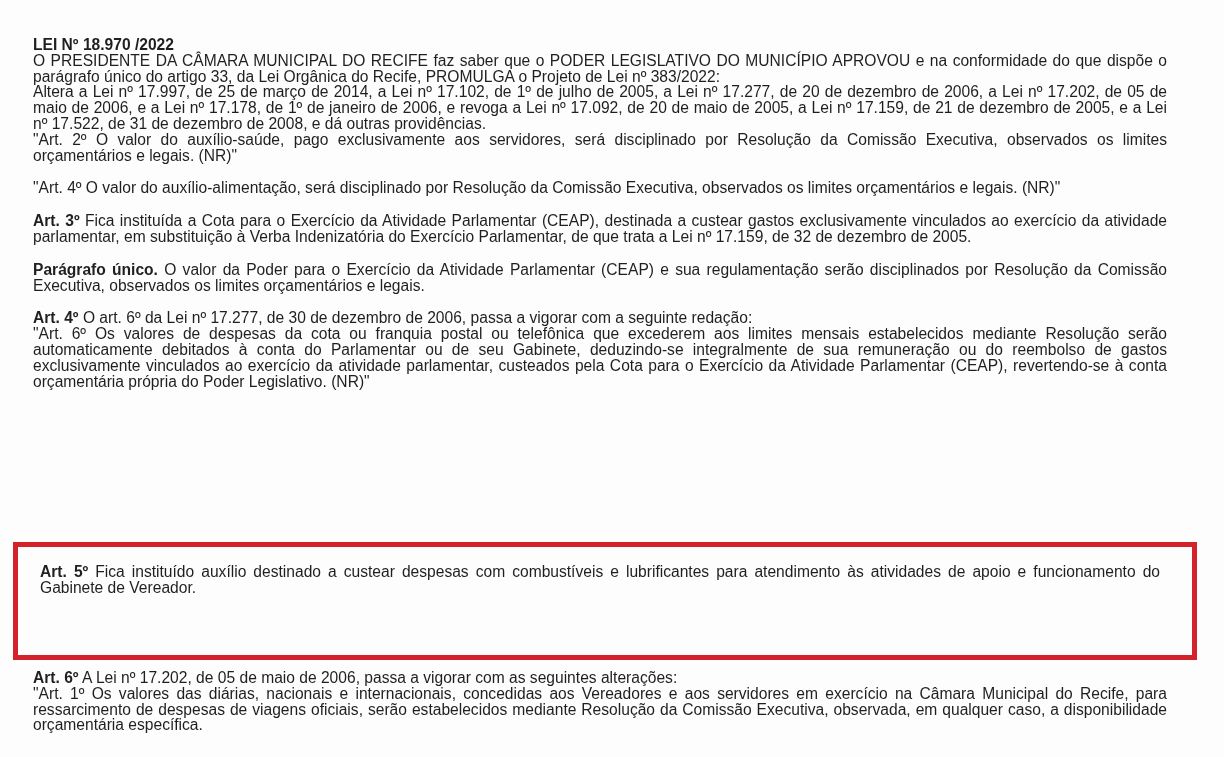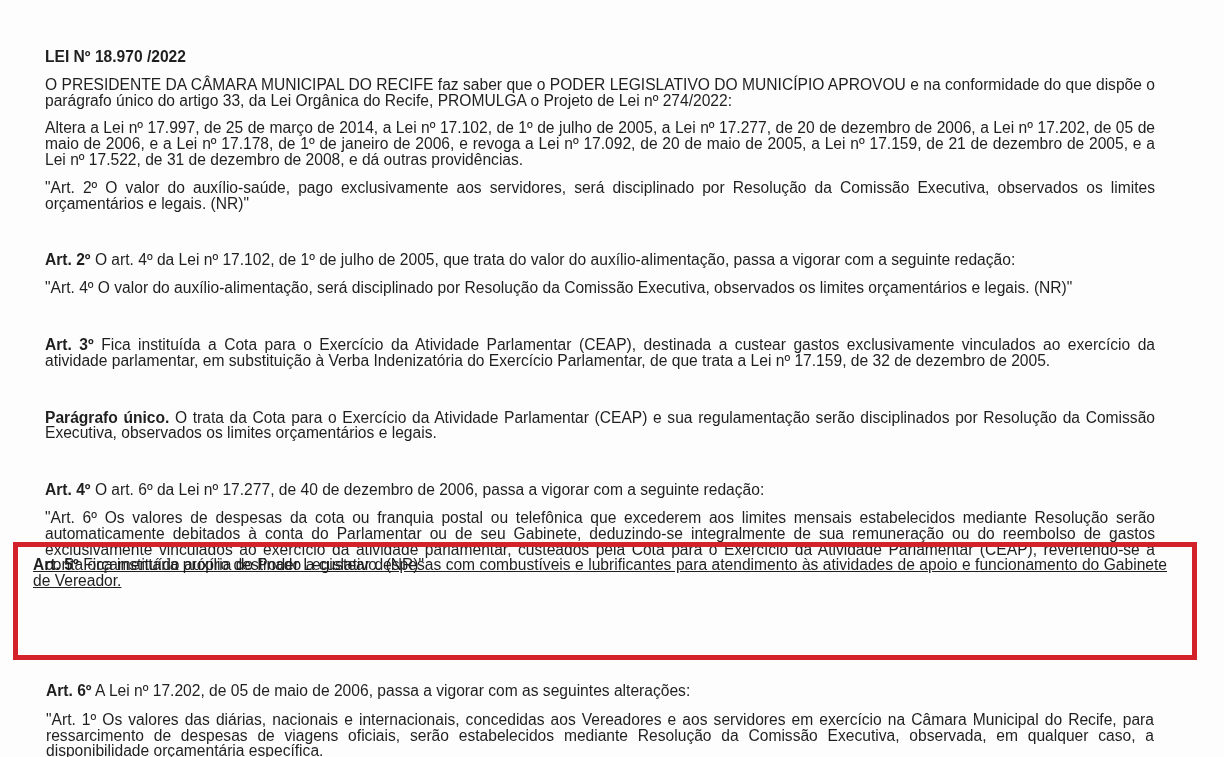--- a/index.html
+++ b/index.html
@@ -8,60 +8,59 @@
     background: #fdfdfd;
     font-family: "Liberation Sans", sans-serif;
     color: #1f1f1f;
     position: relative;
   }
   .doc {
     position: absolute; left: 33px; top: 37px; width: 1134px;
     font-size: 15.6px; line-height: 15.8px;
     font-stretch: condensed;
   }
-  .doc p { margin: 12px; text-align: justify; text-align-last: left; }
+  .doc p { margin: 0; text-align: justify; text-align-last: left; }
   .doc .gap { height: 17px; }
   .title { font-weight: bold; }
   .b { font-weight: bold; }
   .highlight-box {
     position: absolute; left: 13px; top: 542px; width: 1174px; height: 108px;
     border: 5px solid #d3222a; box-sizing: content-box;
   }
   .hl-text {
     position: absolute; left: 33px; top: 557px; width: 1134px;
     font-size: 15.6px; line-height: 15.8px;
   }
-  .hl-text p { margin: 0; text-align: justify; text-align-last: left; text-decoration: underline; }
+  .hl-text p { margin: 7px; text-align: justify; text-align-last: left; }
   .bottom {
     position: absolute; left: 33px; top: 670px; width: 1134px;
     font-size: 15.6px; line-height: 15.8px;
   }
-  .bottom p { margin: 13px; text-align: justify; text-align-last: left; }
+  .bottom p { margin: 0; text-align: justify; text-align-last: left; }
 </style>
 </head>
 <body>
 
 <div class="doc">
   <p class="title">LEI Nº 18.970 /2022</p>
-  <p>O PRESIDENTE DA CÂMARA MUNICIPAL DO RECIFE faz saber que o PODER LEGISLATIVO DO MUNICÍPIO APROVOU e na conformidade do que dispõe o parágrafo único do artigo 33, da Lei Orgânica do Recife, PROMULGA o Projeto de Lei nº 274/2022:</p>
+  <p>O PRESIDENTE DA CÂMARA MUNICIPAL DO RECIFE faz saber que o PODER LEGISLATIVO DO MUNICÍPIO APROVOU e na conformidade do que dispõe o parágrafo único do artigo 33, da Lei Orgânica do Recife, PROMULGA o Projeto de Lei nº 383/2022:</p>
   <p>Altera a Lei nº 17.997, de 25 de março de 2014, a Lei nº 17.102, de 1º de julho de 2005, a Lei nº 17.277, de 20 de dezembro de 2006, a Lei nº 17.202, de 05 de maio de 2006, e a Lei nº 17.178, de 1º de janeiro de 2006, e revoga a Lei nº 17.092, de 20 de maio de 2005, a Lei nº 17.159, de 21 de dezembro de 2005, e a Lei nº 17.522, de 31 de dezembro de 2008, e dá outras providências.</p>
 
   <p>"Art. 2º O valor do auxílio-saúde, pago exclusivamente aos servidores, será disciplinado por Resolução da Comissão Executiva, observados os limites orçamentários e legais. (NR)"</p>
   <div class="gap"></div>
 
-  <p><span class="b">Art. 2º</span><span> O art. 4º da Lei nº 17.102, de 1º de julho de 2005, que trata do valor do auxílio-alimentação, passa a vigorar com a seguinte redação:</span></p>
   <p>"Art. 4º O valor do auxílio-alimentação, será disciplinado por Resolução da Comissão Executiva, observados os limites orçamentários e legais. (NR)"</p>
   <div class="gap"></div>
 
   <p><span class="b">Art. 3º</span><span> Fica instituída a Cota para o Exercício da Atividade Parlamentar (CEAP), destinada a custear gastos exclusivamente vinculados ao exercício da atividade parlamentar, em substituição à Verba Indenizatória do Exercício Parlamentar, de que trata a Lei nº 17.159, de 32 de dezembro de 2005.</span></p>
   <div class="gap"></div>
-  <p><span class="b">Parágrafo único.</span><span> O trata da Cota para o Exercício da Atividade Parlamentar (CEAP) e sua regulamentação serão disciplinados por Resolução da Comissão Executiva, observados os limites orçamentários e legais.</span></p>
+  <p><span class="b">Parágrafo único.</span><span> O valor da Poder para o Exercício da Atividade Parlamentar (CEAP) e sua regulamentação serão disciplinados por Resolução da Comissão Executiva, observados os limites orçamentários e legais.</span></p>
   <div class="gap"></div>
 
-  <p><span class="b">Art. 4º</span><span> O art. 6º da Lei nº 17.277, de 40 de dezembro de 2006, passa a vigorar com a seguinte redação:</span></p>
+  <p><span class="b">Art. 4º</span><span> O art. 6º da Lei nº 17.277, de 30 de dezembro de 2006, passa a vigorar com a seguinte redação:</span></p>
   <p>"Art. 6º Os valores de despesas da cota ou franquia postal ou telefônica que excederem aos limites mensais estabelecidos mediante Resolução serão automaticamente debitados à conta do Parlamentar ou de seu Gabinete, deduzindo-se integralmente de sua remuneração ou do reembolso de gastos exclusivamente vinculados ao exercício da atividade parlamentar, custeados pela Cota para o Exercício da Atividade Parlamentar (CEAP), revertendo-se à conta orçamentária própria do Poder Legislativo. (NR)"</p>
 </div>
 
 <div class="highlight-box"></div>
 <div class="hl-text">
   <p><span class="b">Art. 5º</span><span> Fica instituído auxílio destinado a custear despesas com combustíveis e lubrificantes para atendimento às atividades de apoio e funcionamento do Gabinete de Vereador.</span></p>
   <div style="height:14px"></div>
 </div>
 
 <div class="bottom">

